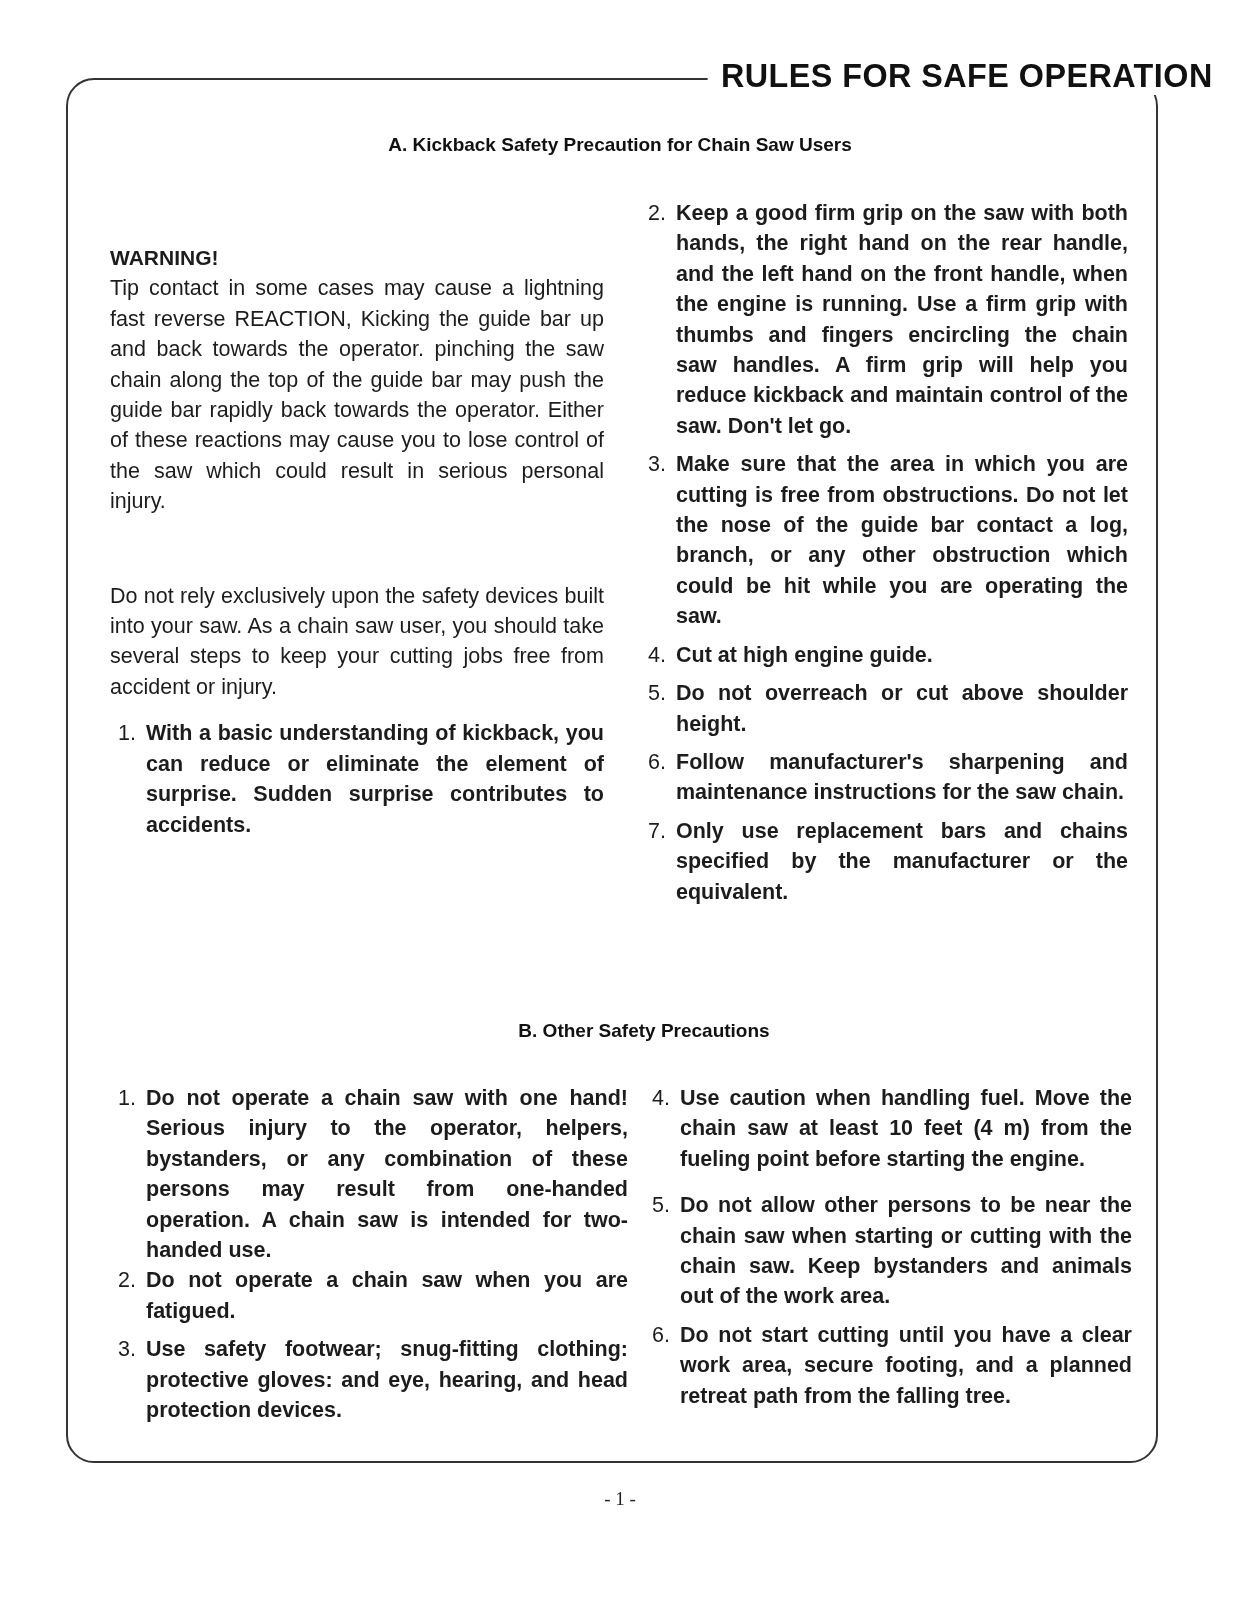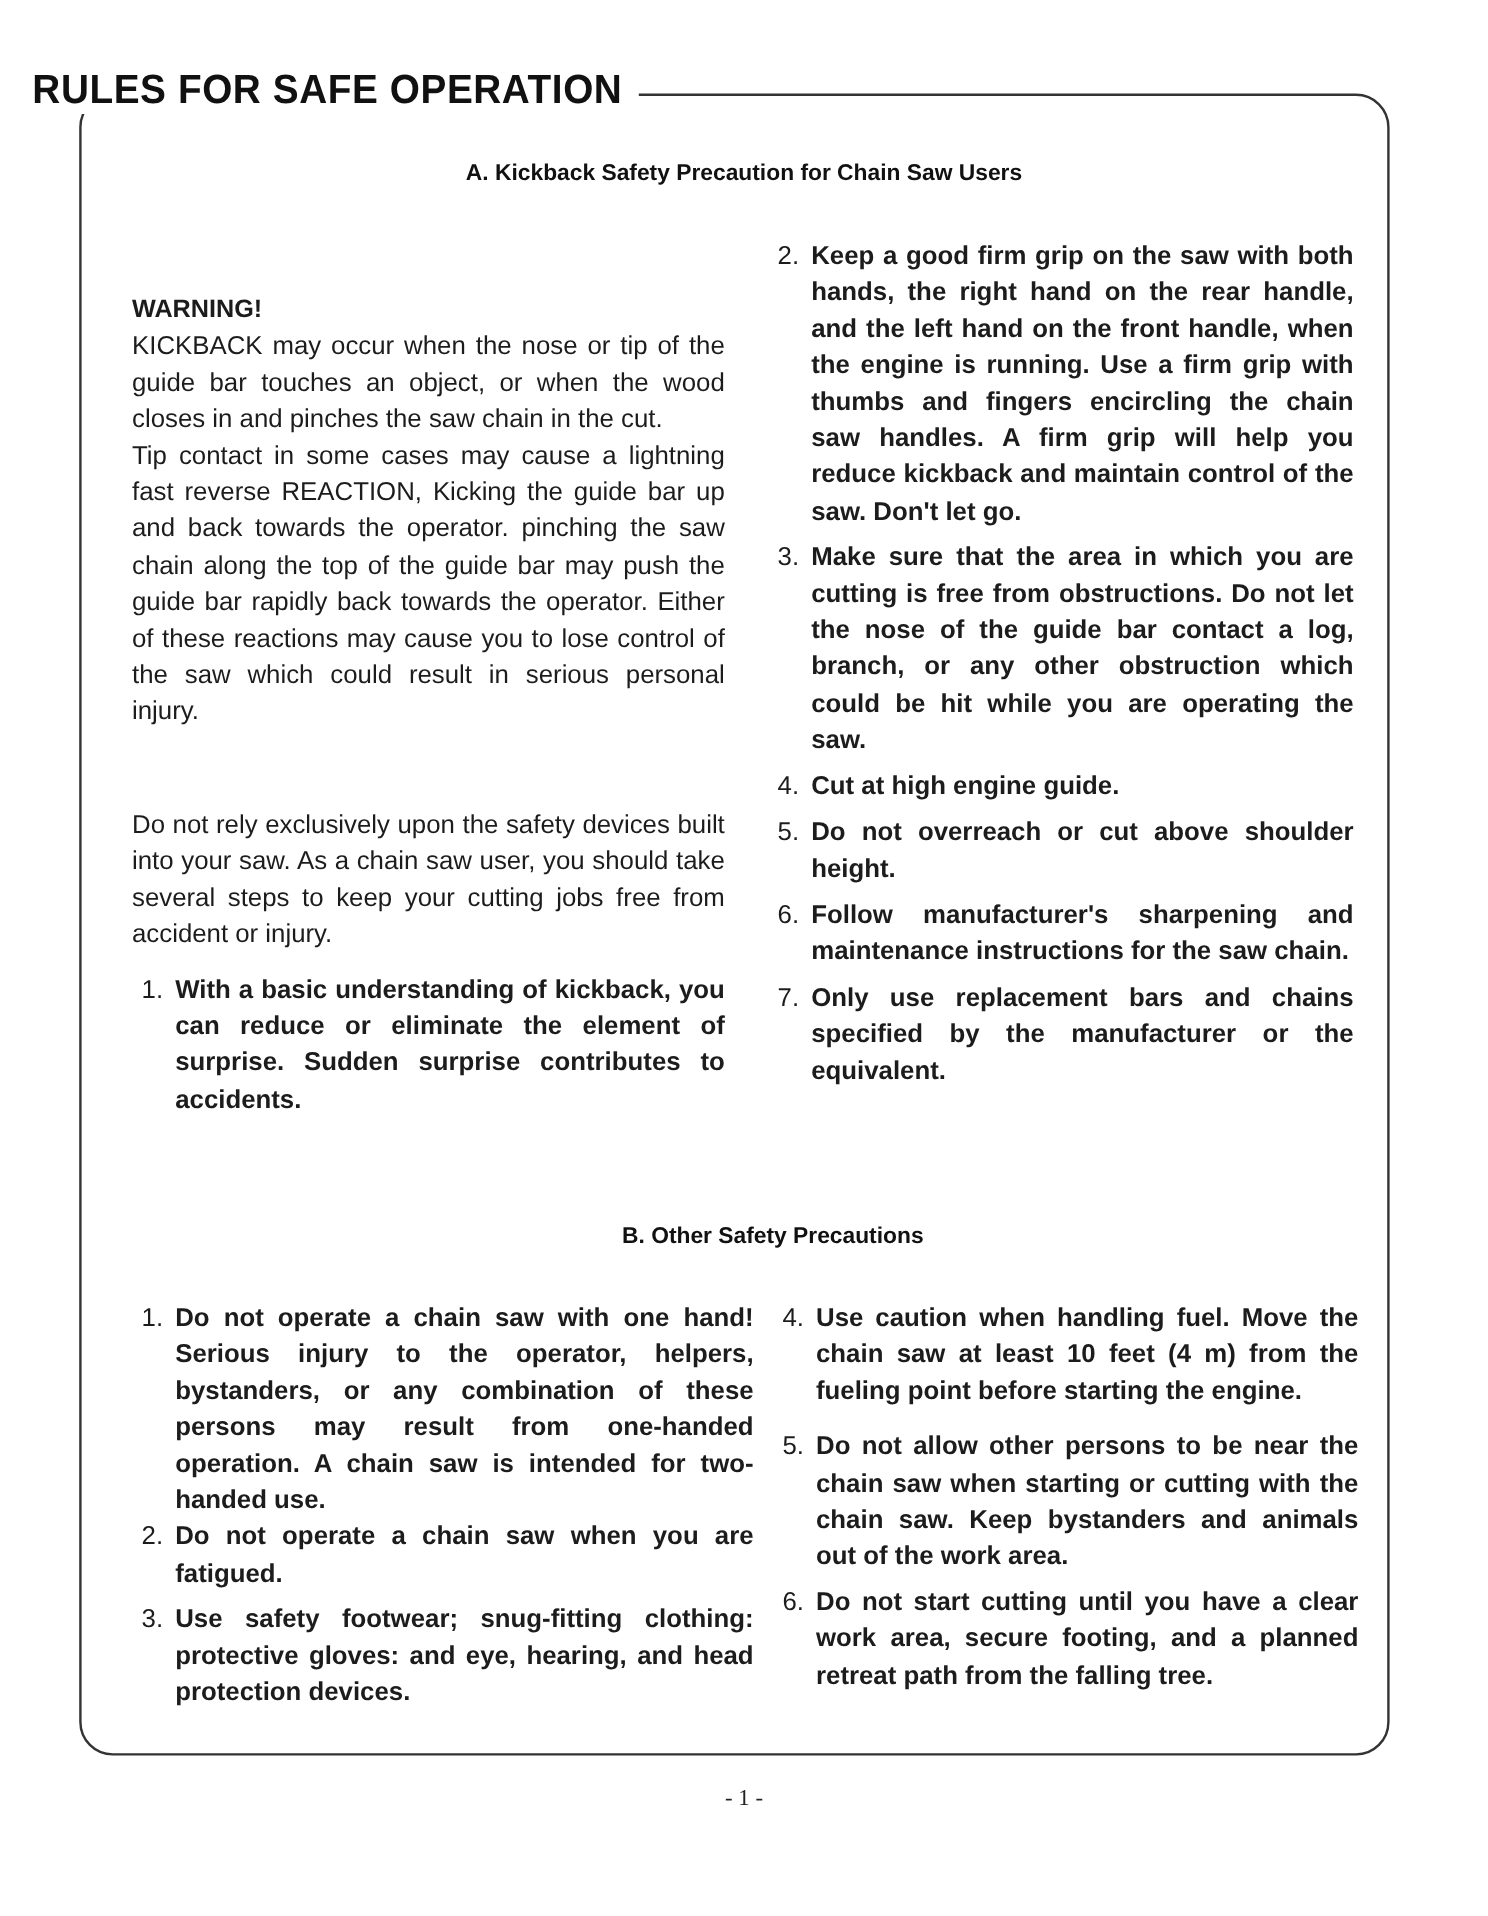--- a/index.html
+++ b/index.html
@@ -1,20 +1,20 @@
 <!DOCTYPE html>
 <html><head>
 <meta charset="utf-8">
 <style>
   html, body { margin: 0; padding: 0; background: #ffffff; }
   body { width: 1240px; height: 1597px; position: relative; overflow: hidden;
          font-family: "Liberation Sans", sans-serif; color: #1a1a1a; }
   .frame { position: absolute; left: 66px; top: 78px; width: 1092px; height: 1385px;
            border: 2px solid #333; border-radius: 28px; box-sizing: border-box; }
-  .main-title { position: absolute; left: 0; right: 0; top: 56px; text-align: left; }
+  .main-title { position: absolute; left: 0; right: 0; top: 56px; text-align: right; }
   .main-title span { display: inline-block; background: #fff; padding: 0 14px;
            font-family: "Liberation Sans", sans-serif; font-weight: bold; font-size: 34px;
            letter-spacing: 0.5px; color: #111; transform: scaleX(0.95); }
   .section-title { position: absolute; left: 0; right: 0; text-align: center;
            font-weight: bold; font-size: 19px; color: #111; }
   .sec-a { top: 134px; }
   .sec-b { top: 1020px; padding-left: 48px; }
   .col { position: absolute; font-size: 21.5px; line-height: 30.4px; color: #1c1c1c; }
   .col-a-left { left: 110px; top: 198px; width: 494px; margin-top: 45px; }
   .col-a-right { left: 648px; top: 198px; width: 480px; }
@@ -38,21 +38,20 @@
 <div class="frame"></div>
 
 <div class="main-title">
   <span>RULES FOR SAFE OPERATION</span>
 </div>
 
 <div class="section-title sec-a">A. Kickback Safety Precaution for Chain Saw Users</div>
 
 <div class="col col-a-left">
   <div class="warning">WARNING!</div>
-  <p class="para justify">KICKBACK may occur when the nose or tip of the guide bar touches an object, or when the wood closes in and pinches the saw chain in the cut.</p>
   <p class="para justify">Tip contact in some cases may cause a lightning fast reverse REACTION, Kicking the guide bar up and back towards the operator. pinching the saw chain along the top of the guide bar may push the guide bar rapidly back towards the operator. Either of these reactions may cause you to lose control of the saw which could result in serious personal injury.</p>
   <div class="gap-l"></div>
   <p class="para justify">Do not rely exclusively upon the safety devices built into your saw. As a chain saw user, you should take several steps to keep your cutting jobs free from accident or injury.</p>
   <div class="gap-m"></div>
   <div class="item" style="padding-left:8px">
     <span class="num">1.</span>
     <span class="txt">With a basic understanding of kickback, you can reduce or eliminate the element of surprise. Sudden surprise contributes to accidents.</span>
   </div>
 </div>
 

